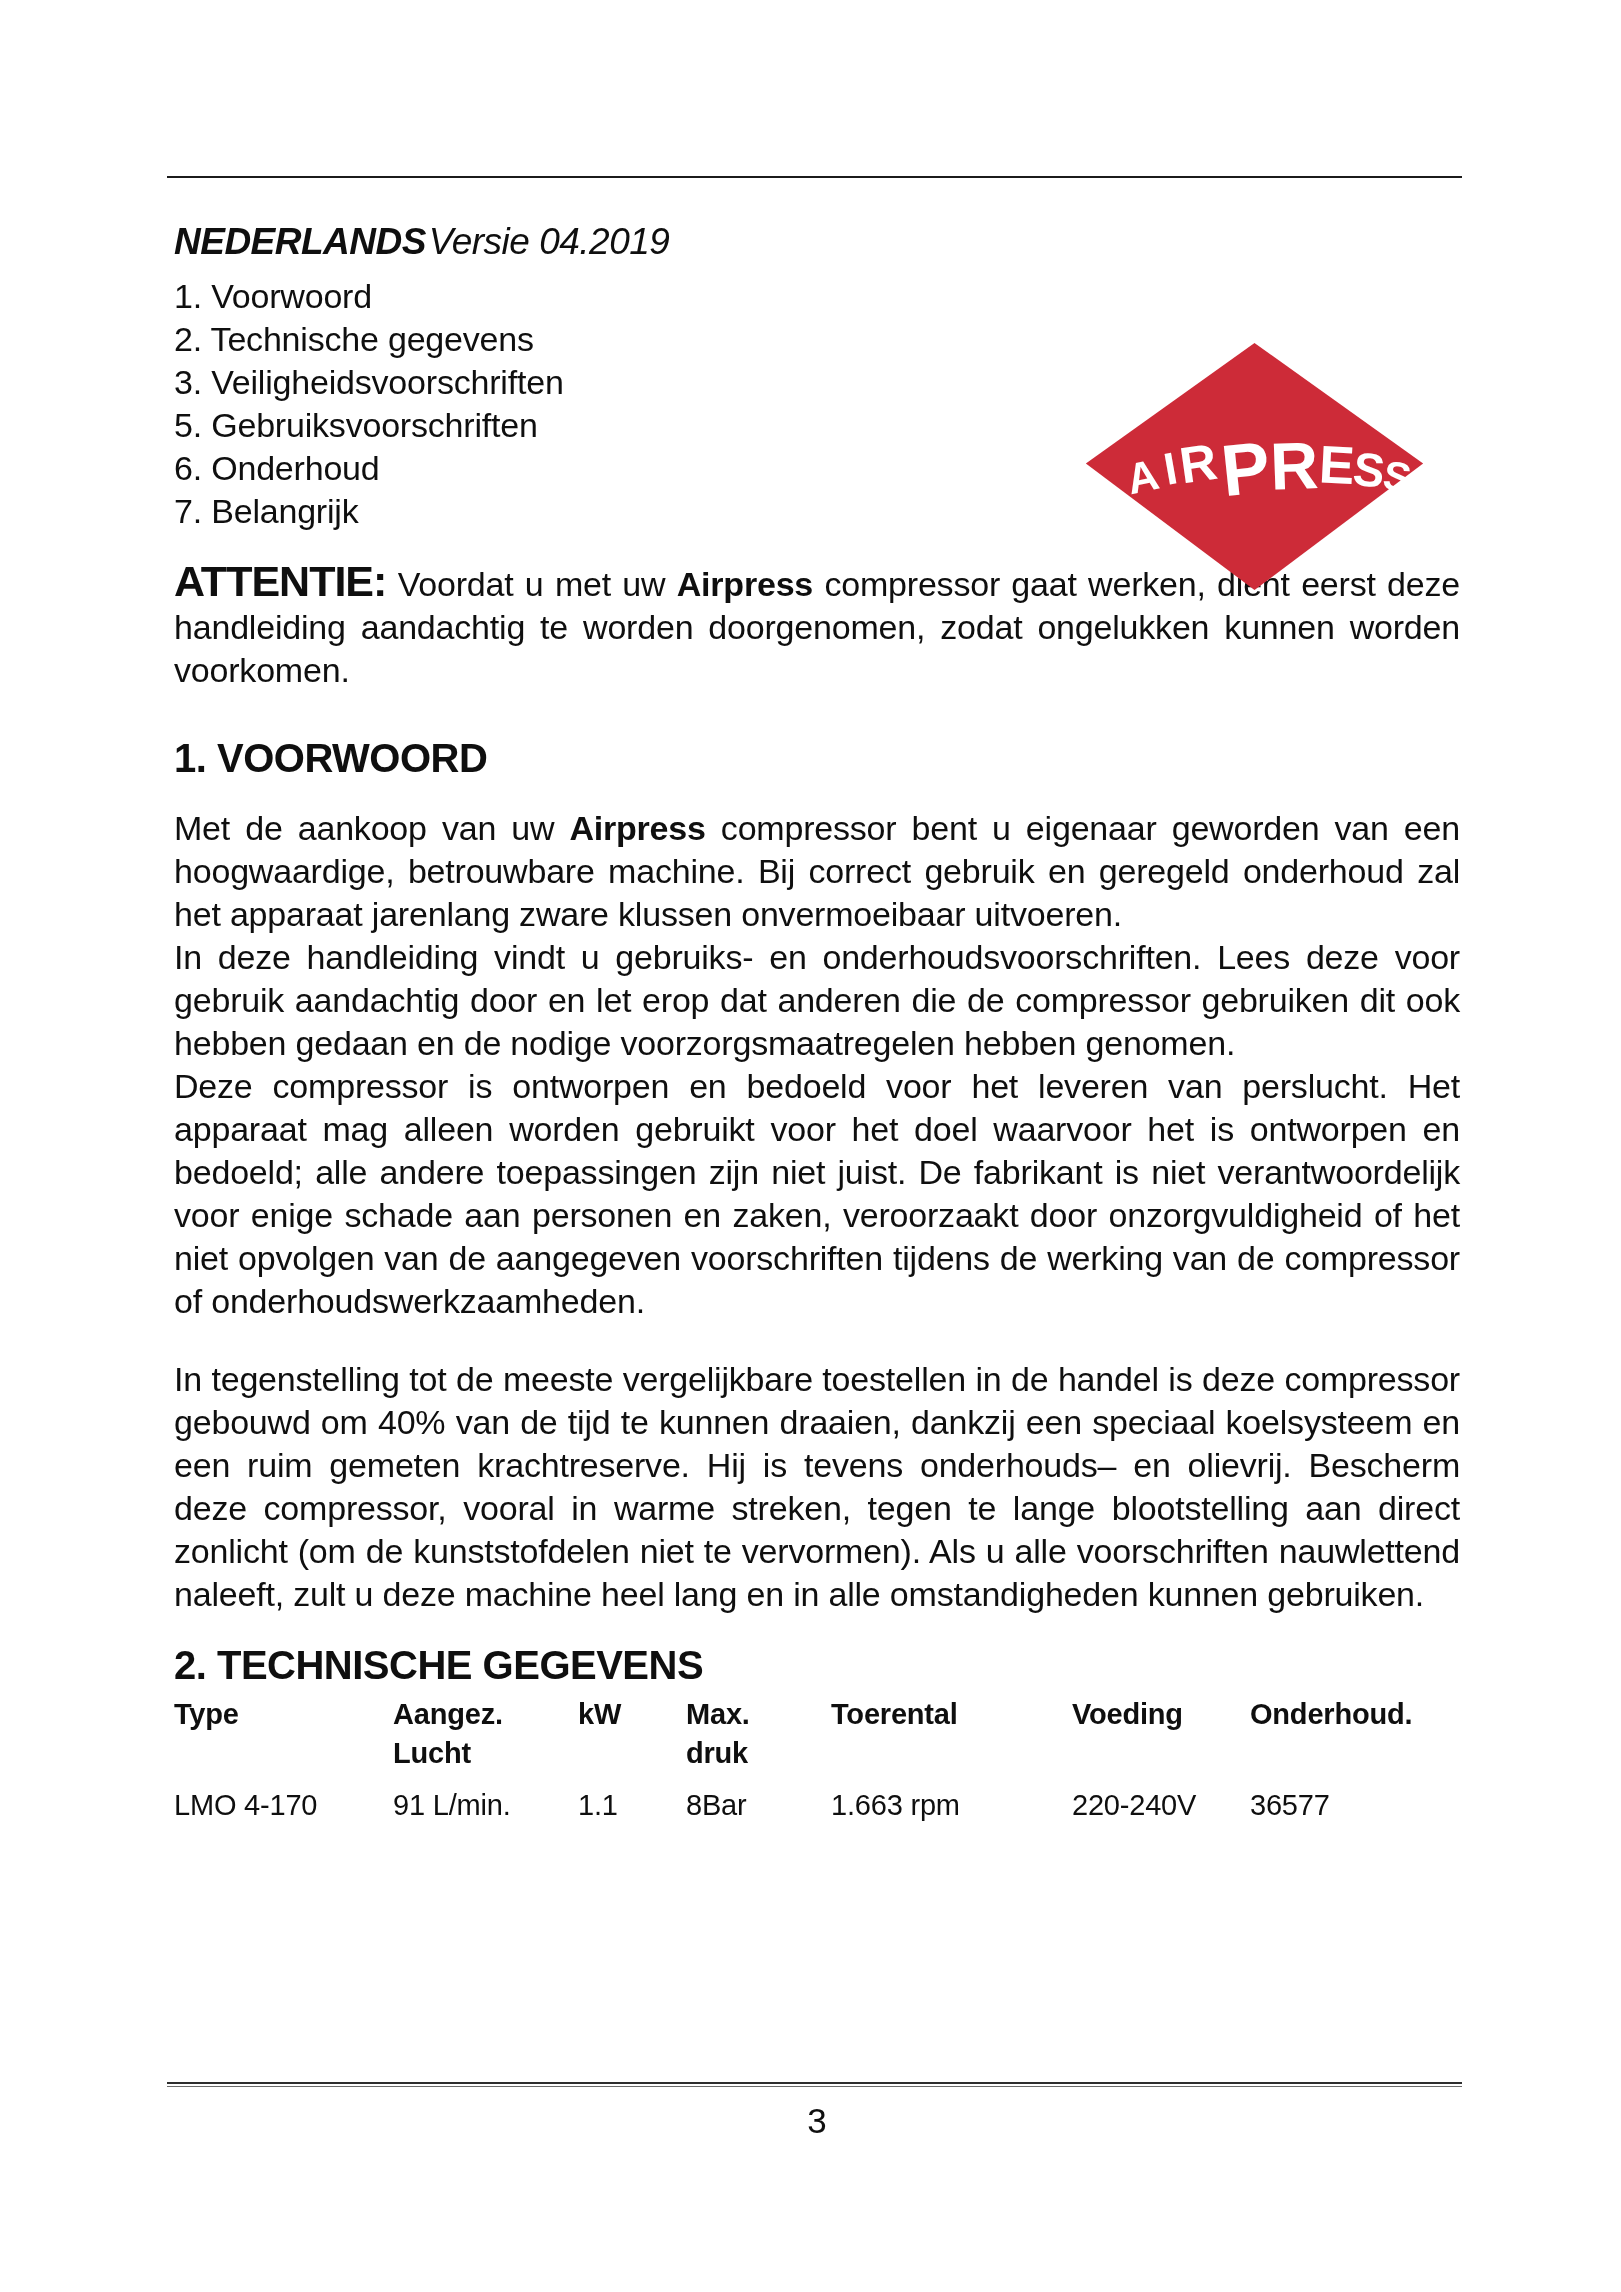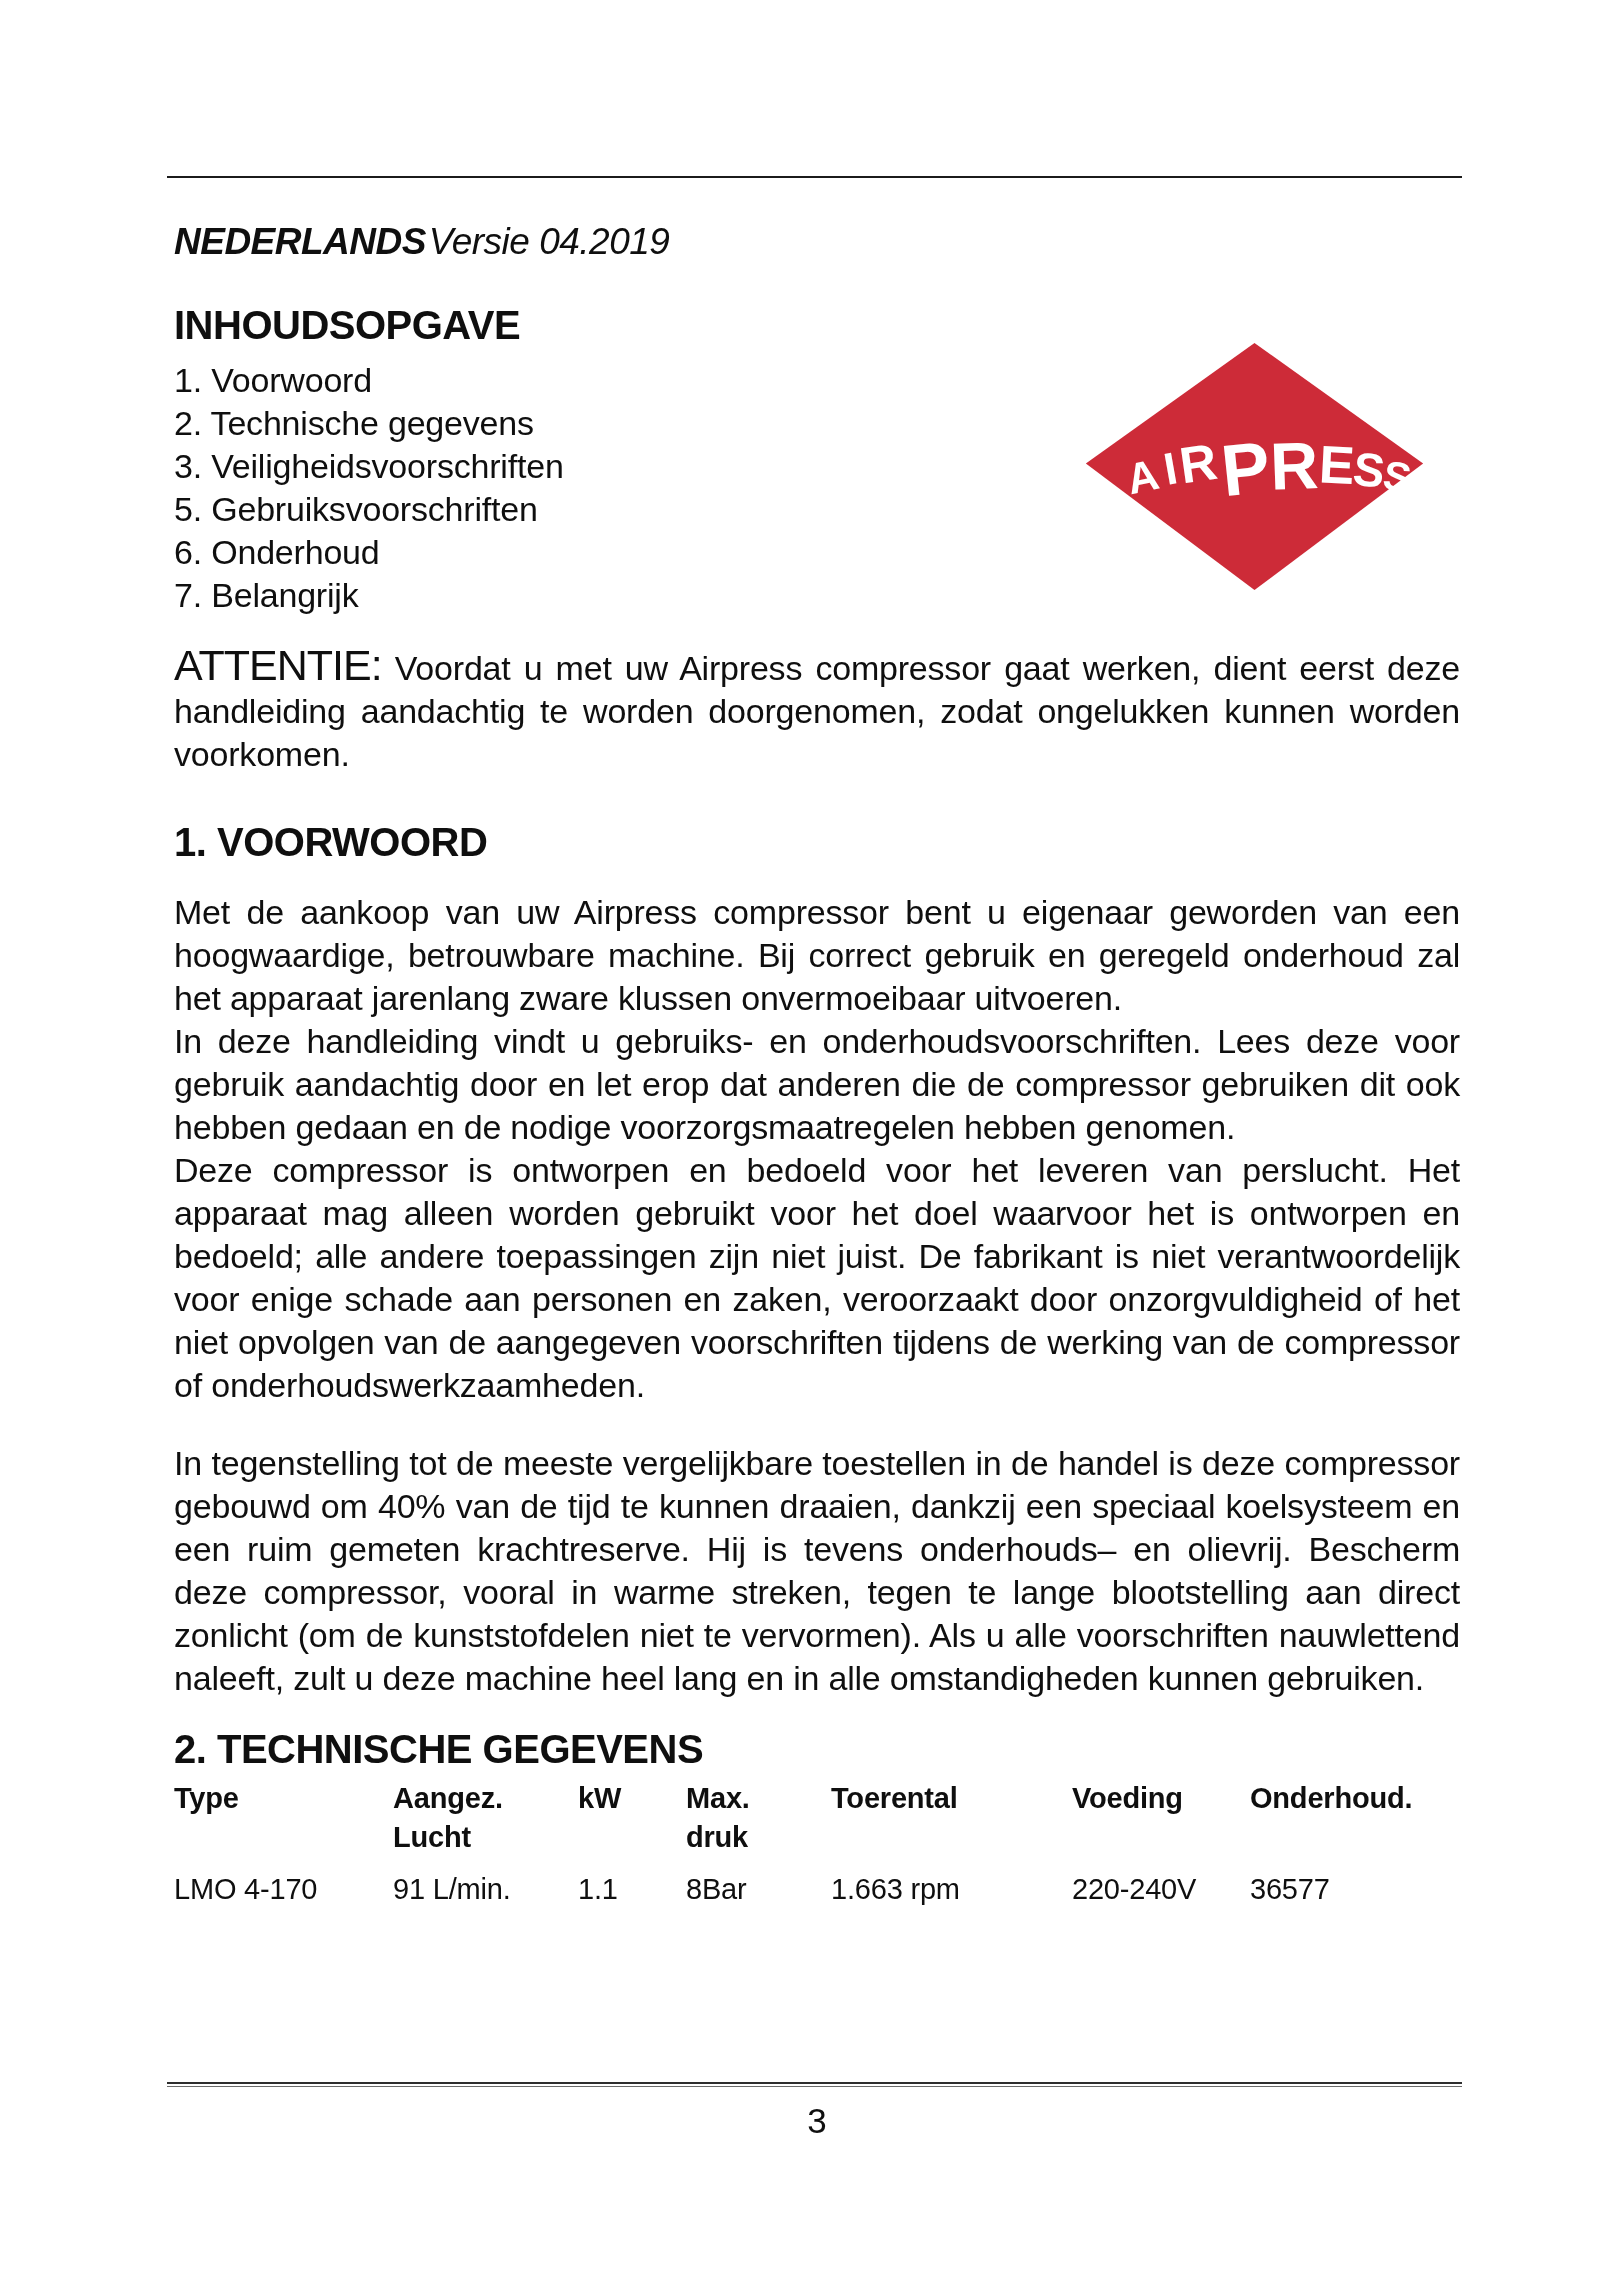--- a/index.html
+++ b/index.html
@@ -21,21 +21,21 @@
   .doc-header { font-size:37px; line-height:47px; font-style:italic; letter-spacing:-0.5px; }
   .doc-header .lang { font-weight:bold; }
   .doc-header .ver  { margin-left:2.9px; }
 
   .toc-title { margin:37px 0 0 0; font-size:40px; line-height:47px; font-weight:bold; letter-spacing:-0.5px; }
   .toc-list  { margin-top:9.8px; font-size:34px; line-height:43px; letter-spacing:-0.2px; }
 
   .para { margin:0; font-size:34px; line-height:43px; text-align:justify; letter-spacing:-0.2px; }
   .attention  { margin-top:27.4px; }
   .attn-label { font-weight:bold; font-size:43px; line-height:43px; letter-spacing:-1px; }
-  .bold { font-weight:normal; }
+  .bold { font-weight:bold; }
 
   .sec-title { margin:43px 0 0 0; font-size:40px; line-height:47px; font-weight:bold; letter-spacing:-0.5px; }
   .block-a   { margin-top:25px; }
   .gap-top   { margin-top:35px; }
   .specs-title { margin-top:25.5px; }
 
   table.specs { margin-top:5.9px; width:100%; table-layout:fixed; border-collapse:collapse;
                 font-size:29px; line-height:39px; letter-spacing:-0.2px; }
   table.specs th { text-align:left; font-weight:bold; white-space:pre-line; vertical-align:top; padding:0; }
   table.specs td { padding:13.7px 0 0 0; vertical-align:top; }
@@ -53,21 +53,20 @@
 <div class="page">
 
   <div class="rule-top"></div>
 
   <div class="content">
 
     <div class="doc-header">
       <span class="lang">NEDERLANDS</span><span class="ver">Versie 04.2019</span>
     </div>
 
-    <h1 class="toc-title">INHOUDSOPGAVE</h1>
     <div class="toc-list">
         <div>1. Voorwoord</div>
         <div>2. Technische gegevens</div>
         <div>3. Veiligheidsvoorschriften</div>
         <div>5. Gebruiksvoorschriften</div>
         <div>6. Onderhoud</div>
         <div>7. Belangrijk</div>
       </div>
 
     <p class="para attention"><span class="bold attn-label">ATTENTIE:</span><span> Voordat u met uw </span><span class="bold">Airpress</span><span> compressor gaat werken, dient eerst deze handleiding aandachtig te worden doorgenomen, zodat ongelukken kunnen worden voorkomen.</span></p>

